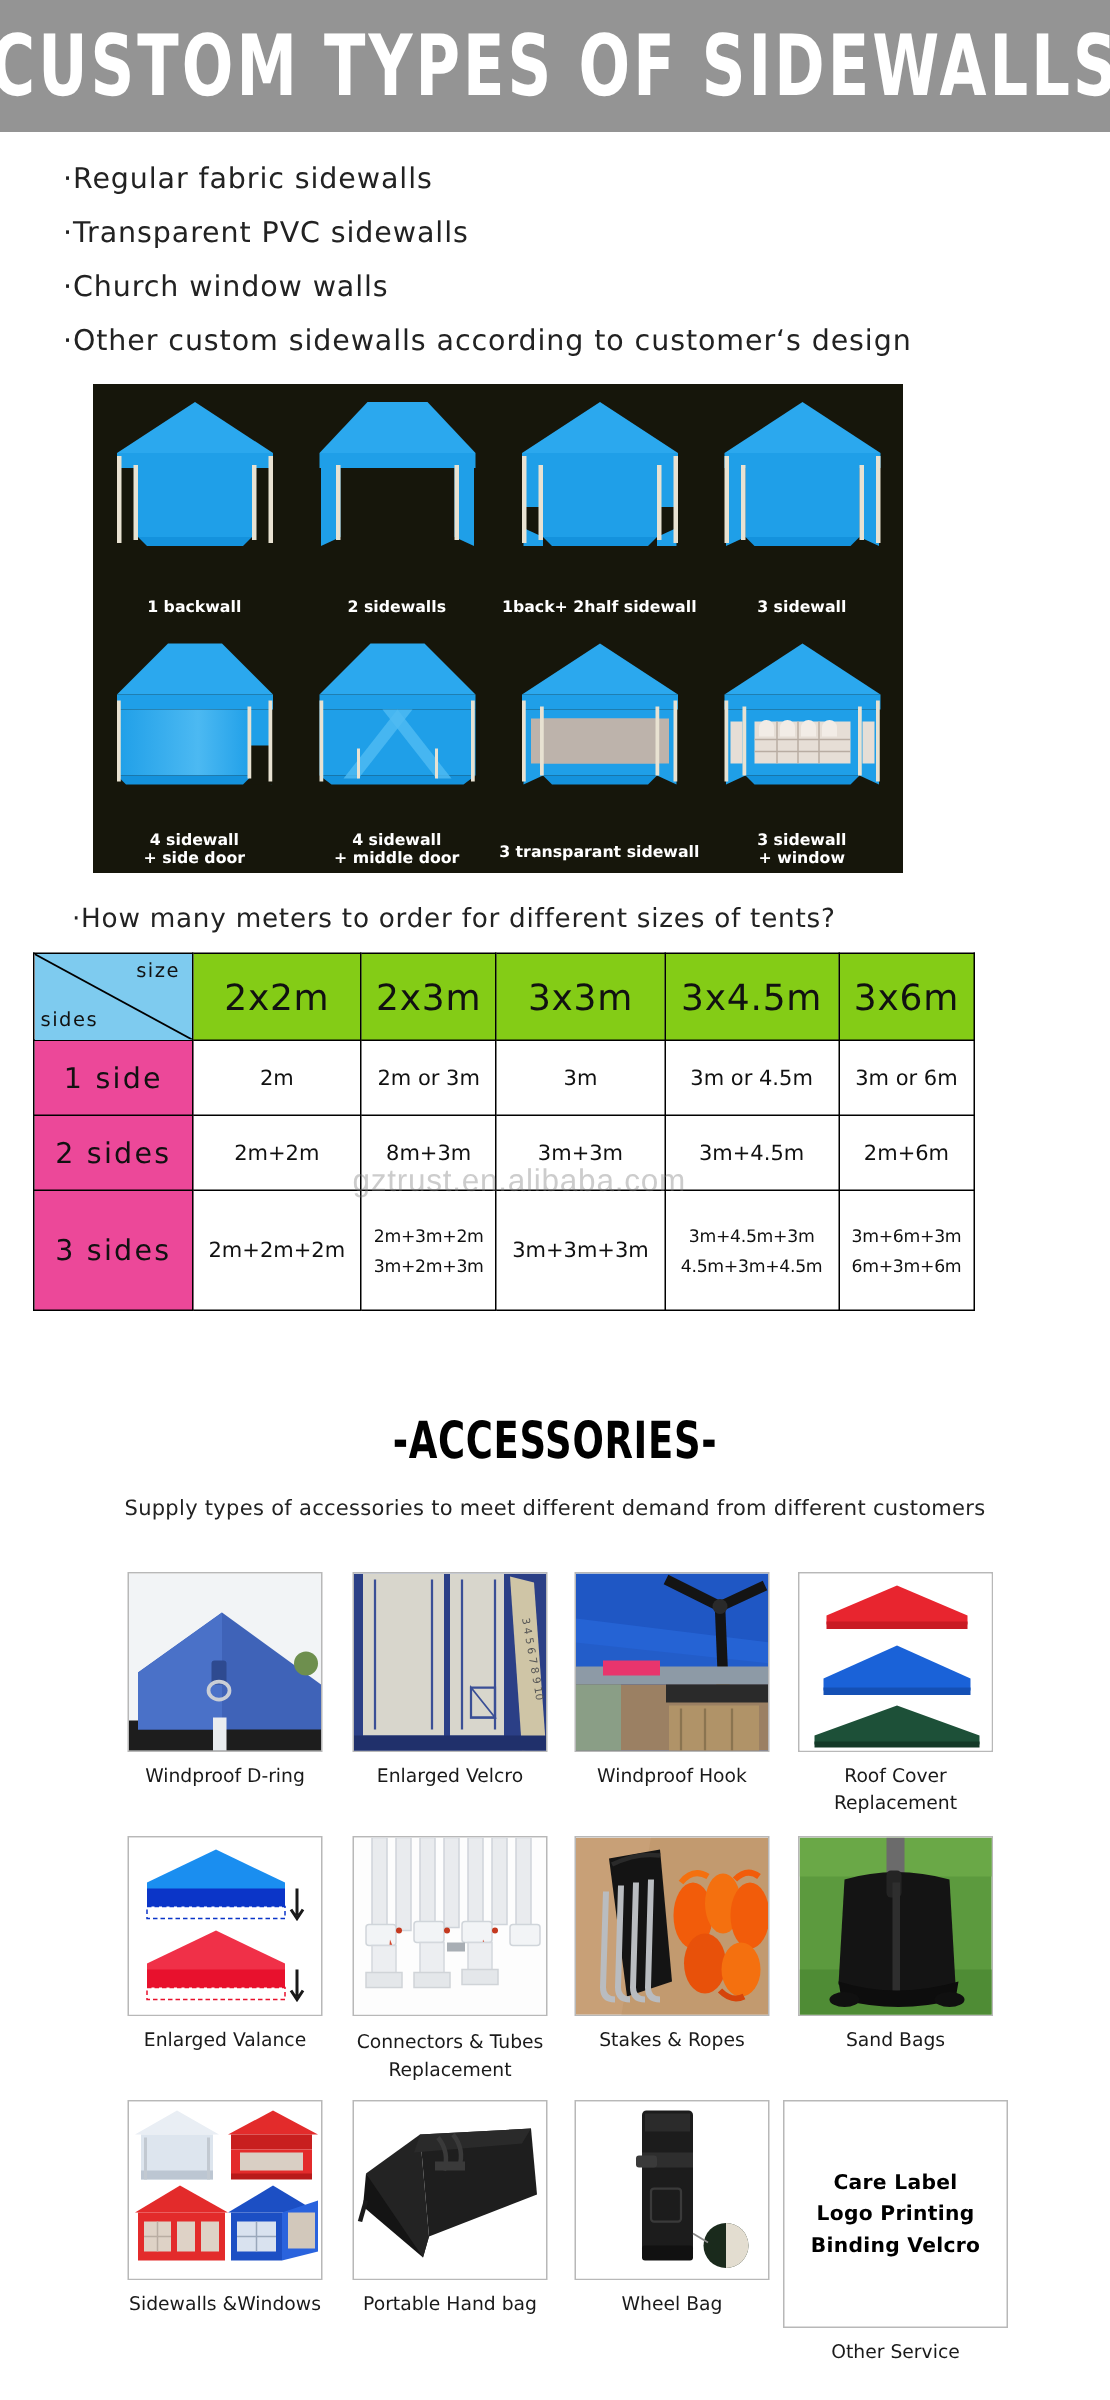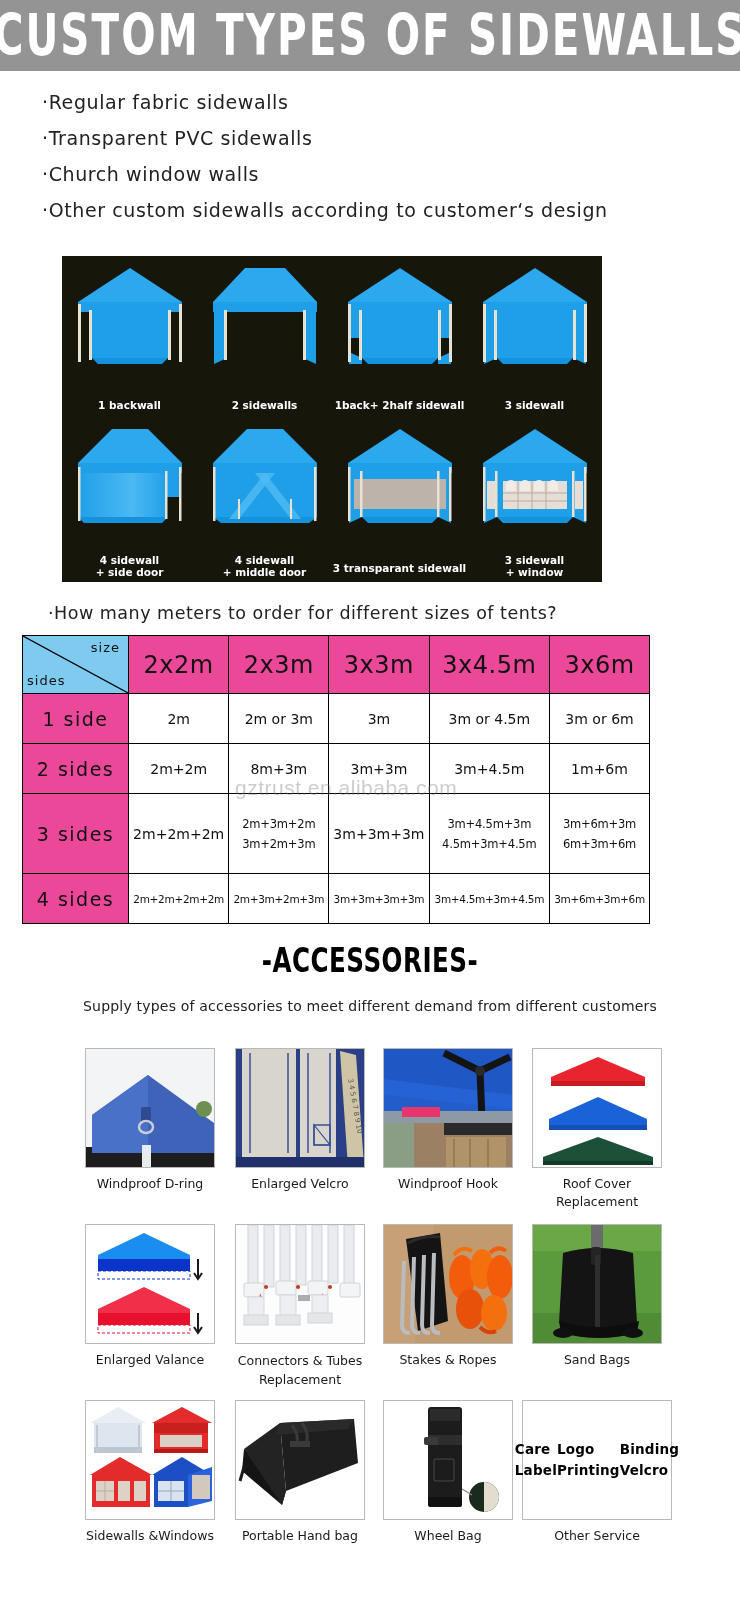--- a/index.html
+++ b/index.html
@@ -6,21 +6,21 @@
   body {
     width: 740px; height: 1600px;
     background: #ffffff;
     font-family: "Liberation Sans", sans-serif;
     overflow: hidden;
     position: relative;
   }
 
   
   .header-band {
-    width: 740px; height: 71px;
+    width: 740px; height: 88px;
     background: #949494;
     display: flex; align-items: center; justify-content: center;
   }
   .header-title {
     color: #ffffff;
     font-family: "DejaVu Sans", sans-serif;
     font-weight: 700;
     font-size: 44px;
     letter-spacing: 2.2px;
     transform: scaleX(0.92) scaleY(1.28);
@@ -102,21 +102,21 @@
   }
   .corner-cell .lbl-size {
     position: absolute; right: 8px; top: 4px;
     font-size: 13px; color: #111; letter-spacing: 1px;
   }
   .corner-cell .lbl-sides {
     position: absolute; left: 4px; bottom: 5px;
     font-size: 13px; color: #111; letter-spacing: 1px;
   }
   .hdr-size {
-    background: #ec4899;
+    background: #84cc16;
     font-size: 24px;
     height: 58px;
     letter-spacing: 0.5px;
   }
   .rowhdr {
     background: #ec4899;
     font-size: 19px;
     letter-spacing: 1.5px;
     width: 106px;
   }
@@ -184,23 +184,23 @@
     margin-top: 7px;
     text-align: center;
     font-family: "DejaVu Sans", sans-serif;
     font-size: 12.5px;
     color: #1a1a1a;
     line-height: 18px;
   }
   .acc-caption.two-line { line-height: 19px; }
 
   .care-box {
-    width: 150px; height: 120px;
+    width: 150px; height: 152px;
     border: 1px solid #b8b8b8;
-    display: flex; flex-direction: row;
+    display: flex; flex-direction: column;
     align-items: center; justify-content: center;
     background: #fff;
   }
   .care-line {
     font-family: "DejaVu Sans", sans-serif;
     font-weight: 700;
     font-size: 13.5px;
     color: #000;
     line-height: 21px;
     letter-spacing: 0.2px;
@@ -410,40 +410,32 @@
     <td class="cell">3m or 4.5m</td>
     <td class="cell">3m or 6m</td>
   </tr>
 
   <tr class="r-2sides">
     <td class="rowhdr">2 sides</td>
     <td class="cell">2m+2m</td>
     <td class="cell">8m+3m</td>
     <td class="cell">3m+3m</td>
     <td class="cell">3m+4.5m</td>
-    <td class="cell">1m+6m</td>
+    <td class="cell">2m+6m</td>
   </tr>
 
   <tr class="r-3sides">
     <td class="rowhdr">3 sides</td>
     <td class="cell">2m+2m+2m</td>
     <td class="cell small">2m+3m+2m<br>3m+2m+3m</td>
     <td class="cell">3m+3m+3m</td>
     <td class="cell small">3m+4.5m+3m<br>4.5m+3m+4.5m</td>
     <td class="cell small">3m+6m+3m<br>6m+3m+6m</td>
   </tr>
 
-  <tr class="r-4sides">
-    <td class="rowhdr">4 sides</td>
-    <td class="cell tiny">2m+2m+2m+2m</td>
-    <td class="cell tiny">2m+3m+2m+3m</td>
-    <td class="cell tiny">3m+3m+3m+3m</td>
-    <td class="cell tiny">3m+4.5m+3m+4.5m</td>
-    <td class="cell tiny">3m+6m+3m+6m</td>
-  </tr>
 </tbody>
   </table>
 
 <div class="watermark">gztrust.en.alibaba.com</div>
 
 <div class="acc-title">-ACCESSORIES-</div>
 <div class="acc-sub">Supply types of accessories to meet different demand from different customers</div>
 
 <div class="acc-grid">
 

